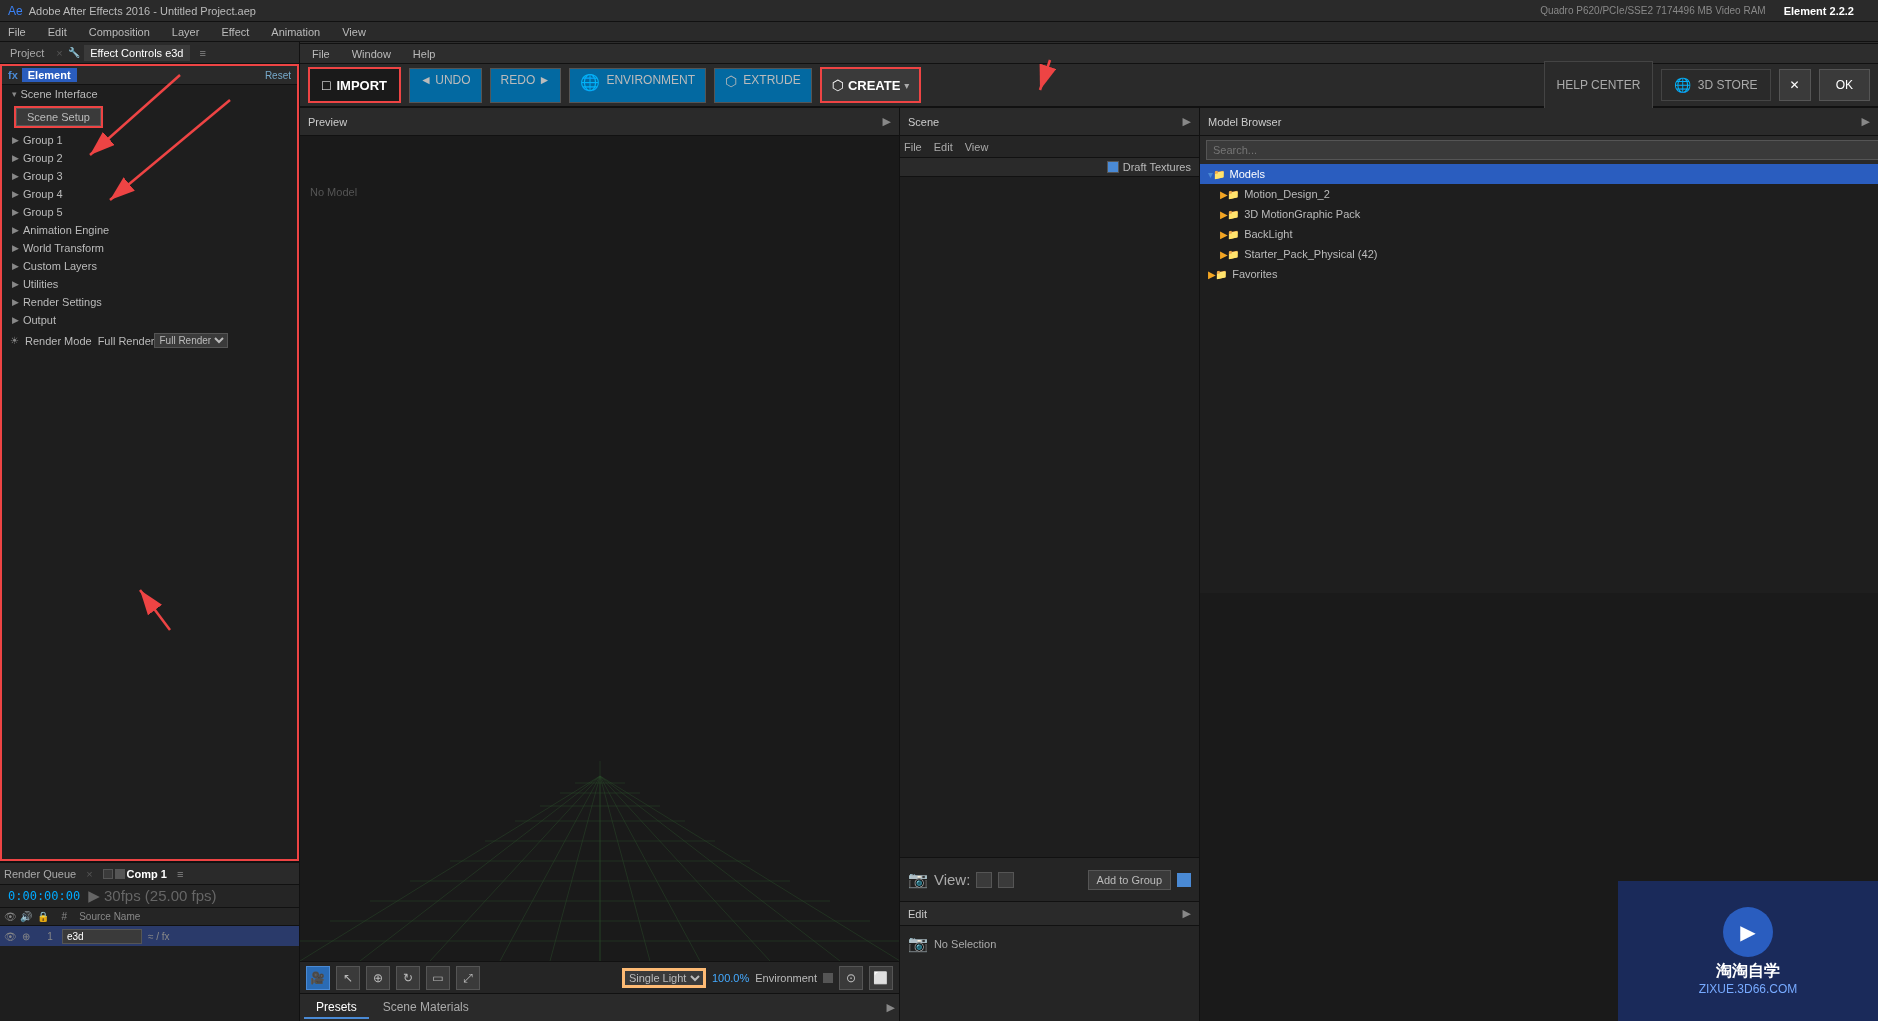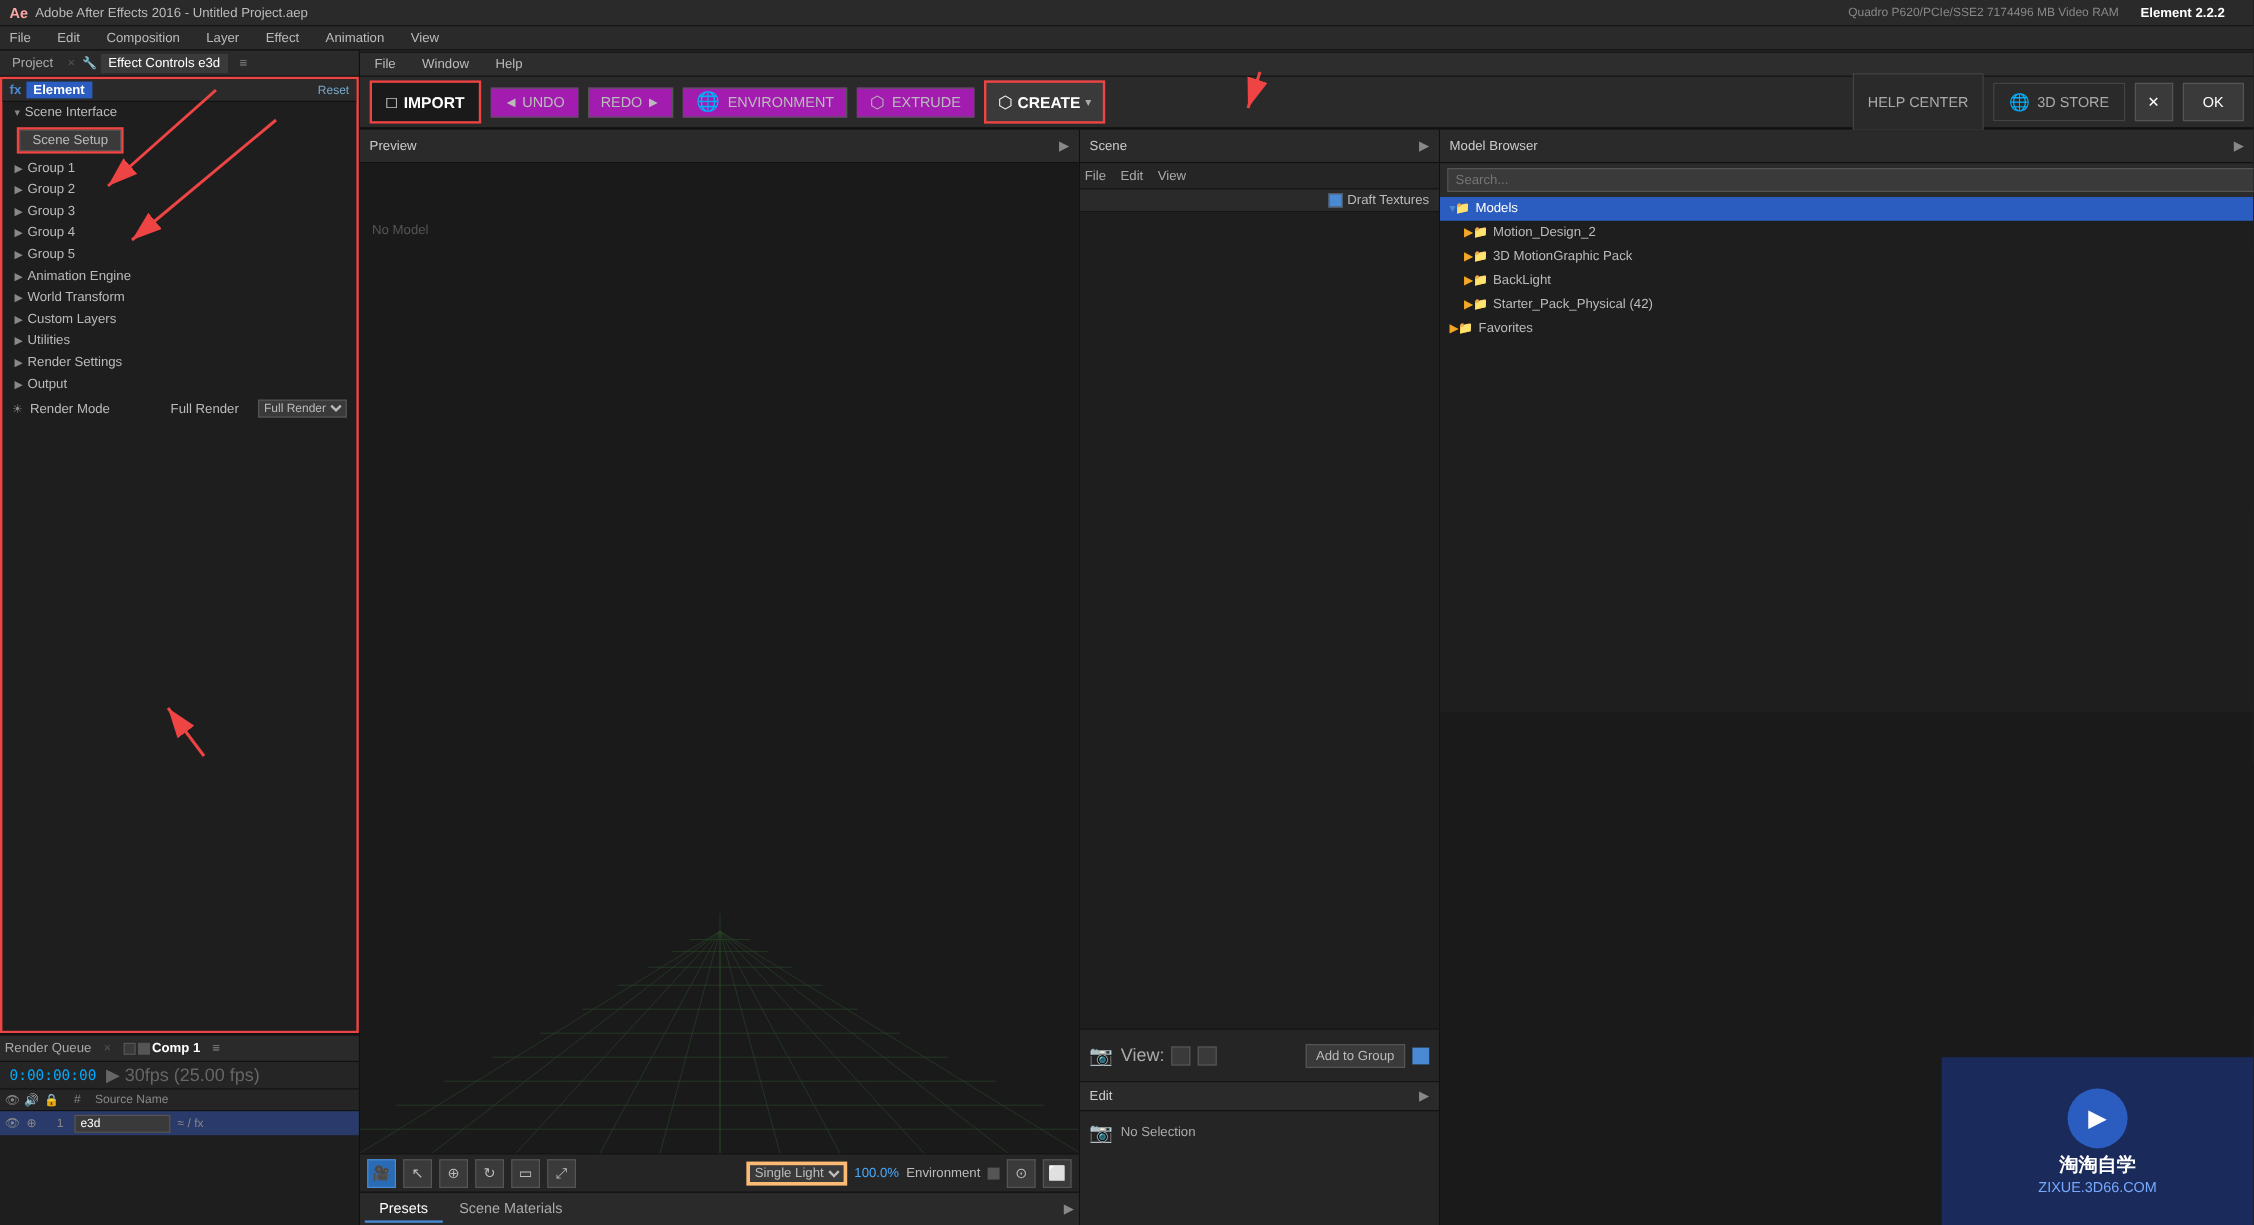--- a/index.html
+++ b/index.html
@@ -233,30 +233,29 @@
       height: 44px;
       background: #2a2a2a;
       display: flex;
       align-items: center;
       padding: 0 8px;
       gap: 8px;
       border-bottom: 2px solid #111;
       flex-shrink: 0;
     }
     .ss-btn {
-      background: #a21caf;
+      background: #0369a1;
       border: 1px solid #555;
       color: #bbb;
       padding: 4px 10px;
       font-size: 12px;
       cursor: pointer;
       display: flex;
-      align-items: center;
       gap: 6px;
-      height: 25px;
+      height: 35px;
     }
     .ss-btn-import {
       background: #1a1a1a;
       border: 2px solid #e44;
       color: #fff;
       padding: 4px 12px;
       font-size: 13px;
       font-weight: bold;
       cursor: pointer;
       display: flex;
@@ -595,21 +594,21 @@
     
     .red-border-btn {
       outline: 2px solid #e44;
     }
   </style>
 </head>
 <body>
 
 <div class="title-bar">
   <div class="title-bar-left">
-    <span style="color:#fca5a5;font-weight:bold;font-size:12px;">Ae</span>
+    <span style="color:#3b82f6;font-weight:normal;font-size:12px;">Ae</span>
     <span>Adobe After Effects 2016 - Untitled Project.aep</span>
   </div>
   <div class="title-bar-right">
     <span style="font-size:10px;color:#888;margin-right:16px;">Quadro P620/PCIe/SSE2  7174496 MB Video RAM</span>
     <span style="font-size:11px;color:#fff;font-weight:bold;margin-right:16px;">Element  2.2.2</span>
   </div>
 </div>
 
 <div class="menu-bar">
   <span class="menu-item">File</span>
@@ -693,21 +692,21 @@
       <span>Render Settings</span>
     </div>
     <div class="tree-item">
       <span class="arrow">▶</span>
       <span>Output</span>
     </div>
 
     <div style="display:flex;align-items:center;padding:2px 8px;gap:6px;margin-top:2px;">
       <span style="color:#888;font-size:10px;">☀</span>
       <span style="font-size:11px;color:#bbb;text-align:center;">Render Mode</span>
-      <div style="flex:1;display:flex;align-items:center;justify-content:flex-end;gap:16px;">
+      <div style="flex:1;display:flex;align-items:center;justify-content:flex-start;gap:0;">
         <span style="font-size:11px;color:#bbb;">Full Render</span>
         <select style="background:#3a3a3a;border:1px solid #555;color:#bbb;font-size:10px;">
           <option>Full Render</option>
         </select>
       </div>
     </div>
   </div>
 
   <div style="height:160px;background:#1e1e1e;border-top:2px solid #111;flex-shrink:0;">
     <div class="timeline-tab-bar">

